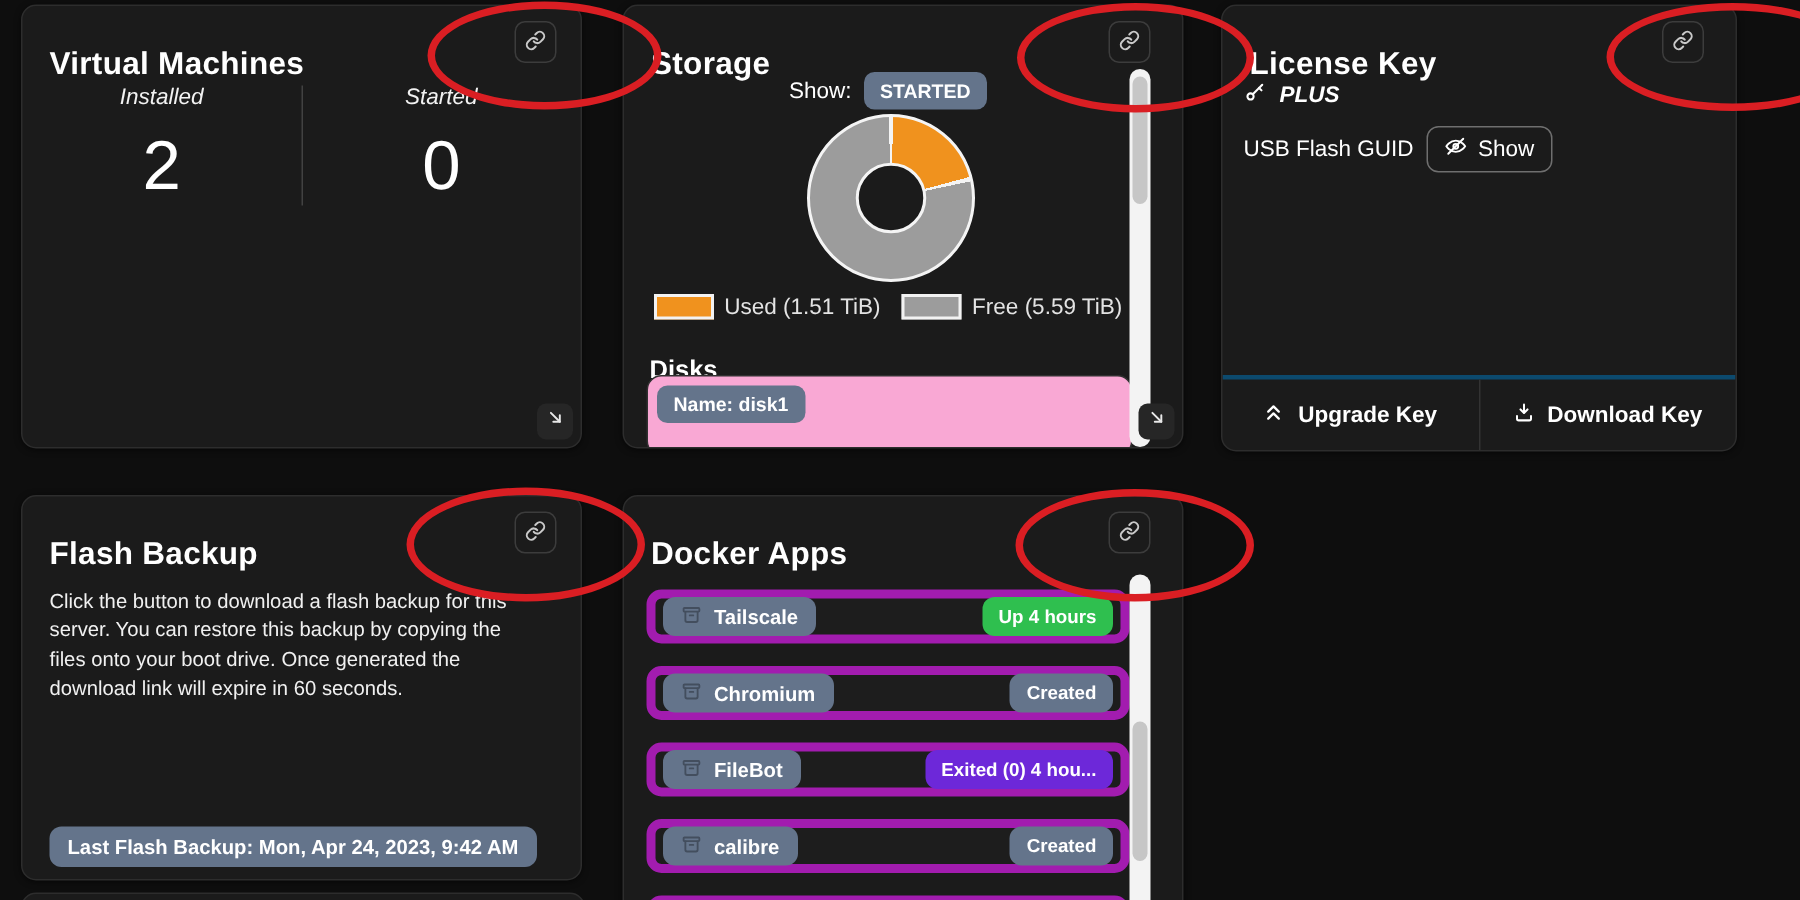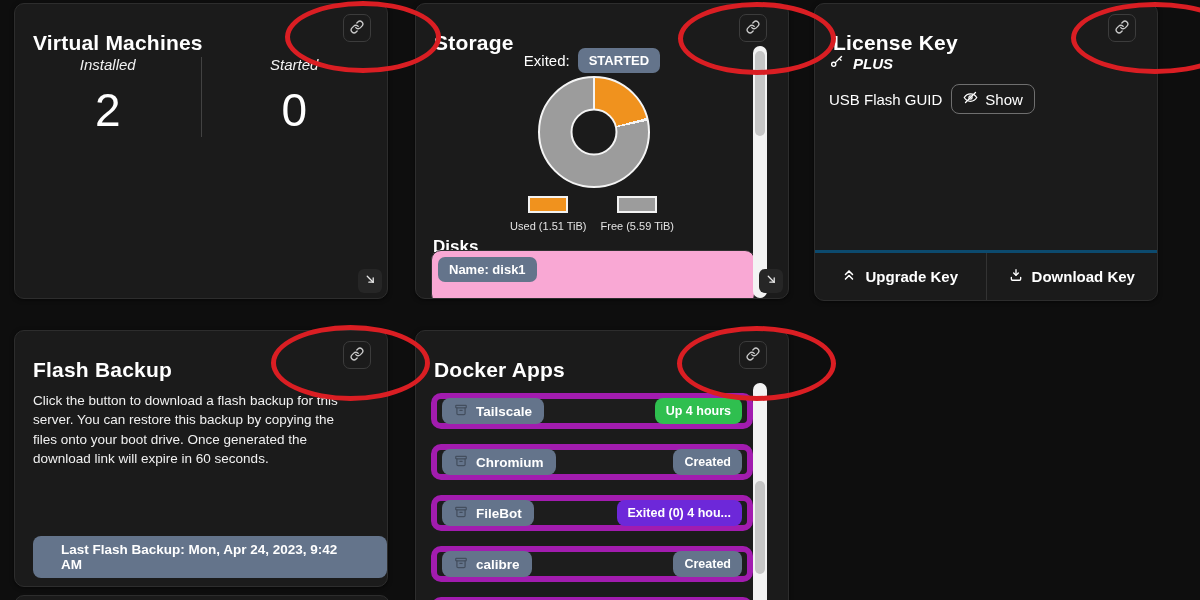--- a/index.html
+++ b/index.html
@@ -27,21 +27,21 @@
   
   #card-storage{left:415px;top:3px;width:374px;height:296px;}
   .array-row{position:absolute;left:0;top:44px;width:352px;display:flex;align-items:center;justify-content:center;gap:8px;}
   .array-label{font-size:15px;color:#fff;}
   .badge-slate{background:#64748b;color:#fff;font-weight:700;font-size:13px;border-radius:7px;padding:5px 11px;}
   .donut{position:absolute;left:122px;top:72px;width:112px;height:112px;border-radius:50%;
          border:2px solid #f4f4f4;box-sizing:border-box;}
   .donut-hole{position:absolute;left:50%;top:50%;width:47px;height:47px;transform:translate(-50%,-50%);
               background:#1b1b1b;border:2px solid #f4f4f4;border-radius:50%;box-sizing:border-box;}
   .legend{position:absolute;left:0;top:192px;width:352px;display:flex;justify-content:center;gap:14px;}
-  .legend-item{display:flex;align-items:center;gap:7px;font-size:11px;color:#e3e3e3;flex-direction:column;}
+  .legend-item{display:flex;align-items:center;gap:7px;font-size:15px;color:#e3e3e3;}
   .legend-swatch{width:36px;height:13px;border:2px solid #f2f2f2;box-sizing:content-box;}
   .disks-heading{position:absolute;left:17px;top:216px;font-size:17px;font-weight:700;}
   .disk-row{position:absolute;left:15px;top:246px;width:322px;height:52px;border:1px solid #313131;
             border-radius:10px;background:#f9a8d4;}
   .disk-row .badge-slate{position:absolute;left:6px;top:6px;font-size:13px;}
   .vscroll{position:absolute;width:14px;border-radius:7px;background:#f3f3f3;z-index:5;}
   .vscroll-thumb{position:absolute;left:2px;width:10px;border-radius:5px;background:#c6c6c6;}
   #storage-scroll{left:337px;top:42px;height:252px;}
   #storage-scroll .vscroll-thumb{top:5px;height:85px;}
 
@@ -57,21 +57,21 @@
   .license-footer-btn{flex:1;display:flex;align-items:center;justify-content:center;gap:9px;
                       font-size:15px;font-weight:700;color:#fff;background:transparent;border:none;}
   .license-footer-btn + .license-footer-btn{border-left:1px solid #333;}
   .license-footer-btn svg{width:14px;height:14px;}
 
   
   #card-flash{left:14px;top:330px;width:374px;height:257px;}
   .flash-desc{position:absolute;left:18px;top:46px;width:326px;font-size:13.5px;line-height:19.5px;
               color:#f0f0f0;font-weight:500;}
   .flash-badge{position:absolute;left:18px;bottom:8px;background:#64748b;border-radius:8px;
-               padding:6px 28px;font-size:13.5px;font-weight:700;}
+               padding:6px 12px;font-size:13.5px;font-weight:700;}
 
   
   #card-docker{left:415px;top:330px;width:374px;height:310px;}
   .docker-rows{position:absolute;left:15px;top:62px;width:322px;}
   .docker-row{height:36px;border:6px solid #a21caf;border-radius:10px;background:#1d1d1d;
               display:flex;align-items:center;justify-content:space-between;padding:0 5px;
               box-sizing:border-box;margin-bottom:15px;}
   .app-badge{display:flex;align-items:center;gap:8px;background:#64748b;border-radius:8px;
              height:26px;padding:0 12px;font-size:13.5px;font-weight:700;}
   .app-badge svg{width:14px;height:14px;color:#434e5e;}
@@ -125,21 +125,21 @@
 
 <section class="card" id="card-storage">
   <h2 class="card-title">Storage</h2>
   <button class="link-btn" style="right:21px;top:10px;">
     <span><svg viewBox="0 0 24 24" fill="none" stroke="currentColor" stroke-width="2.3" stroke-linecap="round" stroke-linejoin="round" width="14" height="14">
           <path d="M10 13a5 5 0 0 0 7.54.54l3-3a5 5 0 0 0-7.07-7.07l-1.72 1.71"></path>
           <path d="M14 11a5 5 0 0 0-7.54-.54l-3 3a5 5 0 0 0 7.07 7.07l1.71-1.71"></path>
         </svg></span>
   </button>
   <div class="array-row">
-    <span class="array-label">Exited:</span>
+    <span class="array-label">Show:</span>
     <span class="badge-slate">STARTED</span>
   </div>
   <div class="donut" id="storage-donut" style="background: conic-gradient(rgb(244, 244, 244) 0deg, rgb(244, 244, 244) 1.6deg, rgb(240, 146, 30) 1.6deg, rgb(240, 146, 30) 74.9634deg, rgb(244, 244, 244) 74.9634deg, rgb(244, 244, 244) 78.1634deg, rgb(156, 156, 156) 78.1634deg, rgb(156, 156, 156) 358.4deg, rgb(244, 244, 244) 358.4deg, rgb(244, 244, 244) 360deg);">
     <div class="donut-hole"></div>
   </div>
   <div class="legend">
     <div class="legend-item">
       <span class="legend-swatch" id="swatch-used" style="background: rgb(240, 146, 30);"></span>
       <span>Used (1.51 TiB)</span>
     </div>

